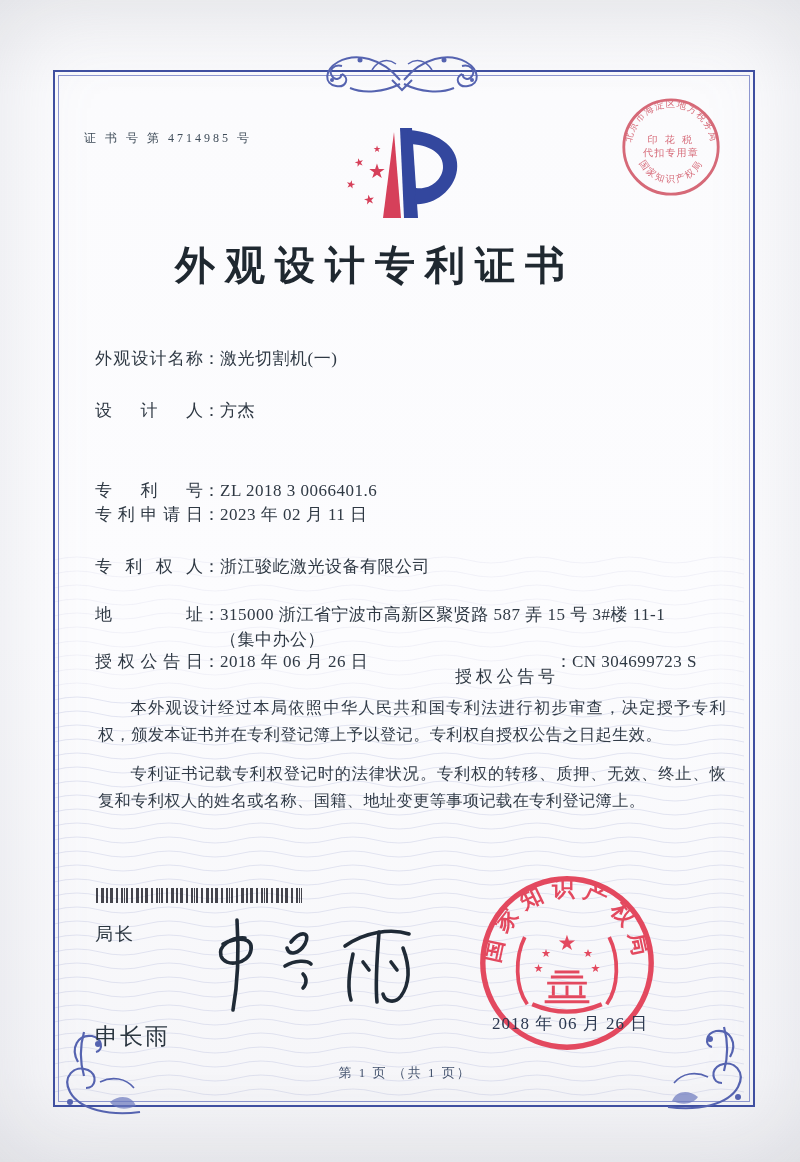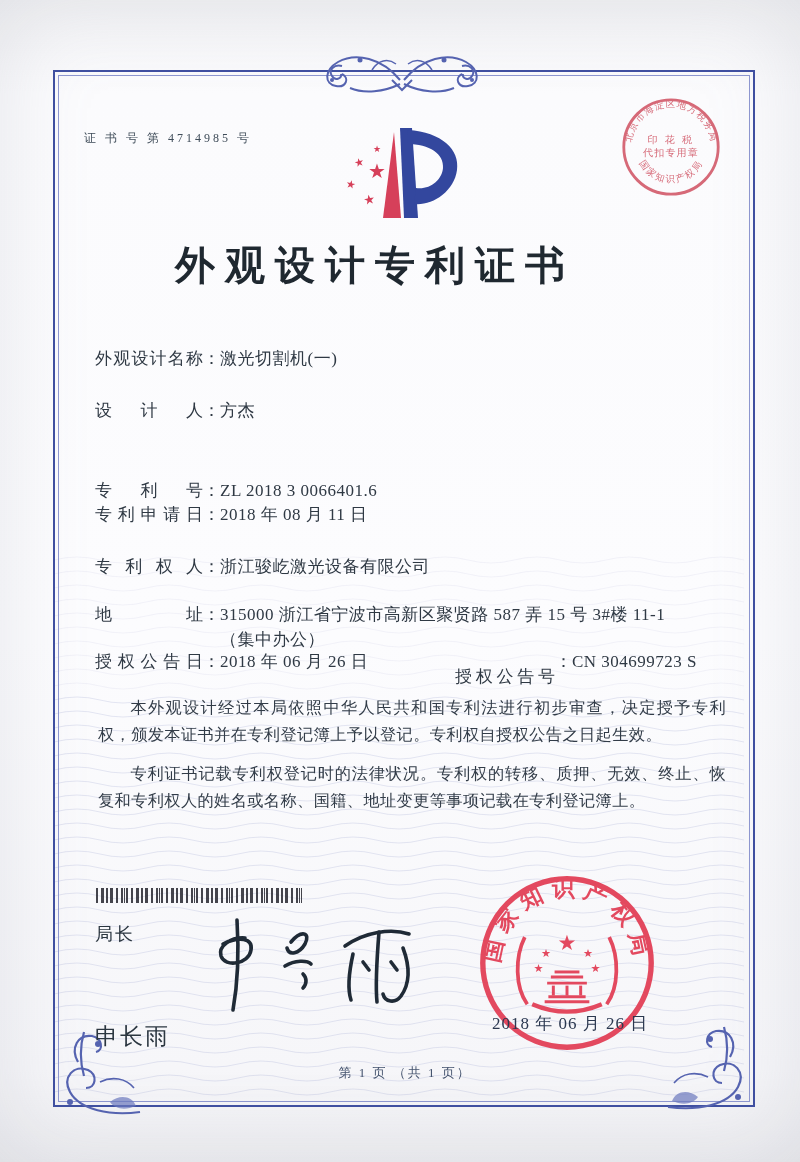--- a/index.html
+++ b/index.html
@@ -187,21 +187,21 @@
   <div class="row" style="top:346px;">
     <span class="lbl">外观设计名称</span><span class="colon">：</span><span class="val">激光切割机(一)</span>
   </div>
   <div class="row" style="top:398px;">
     <span class="lbl">设计人</span><span class="colon">：</span><span class="val">方杰</span>
   </div>
   <div class="row" style="top:450px;margin-top:28px;">
     <span class="lbl">专利号</span><span class="colon">：</span><span class="val">ZL 2018 3 0066401.6</span>
   </div>
   <div class="row" style="top:502px;">
-    <span class="lbl">专利申请日</span><span class="colon">：</span><span class="val">2018 年 08 月 11 日</span>
+    <span class="lbl">专利申请日</span><span class="colon">：</span><span class="val">2023 年 02 月 11 日</span>
   </div>
   <div class="row" style="top:554px;">
     <span class="lbl">专利权人</span><span class="colon">：</span><span class="val">浙江骏屹激光设备有限公司</span>
   </div>
   <div class="row" style="top:602px;">
     <span class="lbl">地址</span><span class="colon">：</span><span class="val val-wide">315000 浙江省宁波市高新区聚贤路 587 弄 15 号 3#楼 11-1（集中办公）</span>
   </div>
   <div class="row" style="top:649px;">
     <span class="lbl">授权公告日</span><span class="colon">：</span><span class="val">2018 年 06 月 26 日</span>
   </div>

